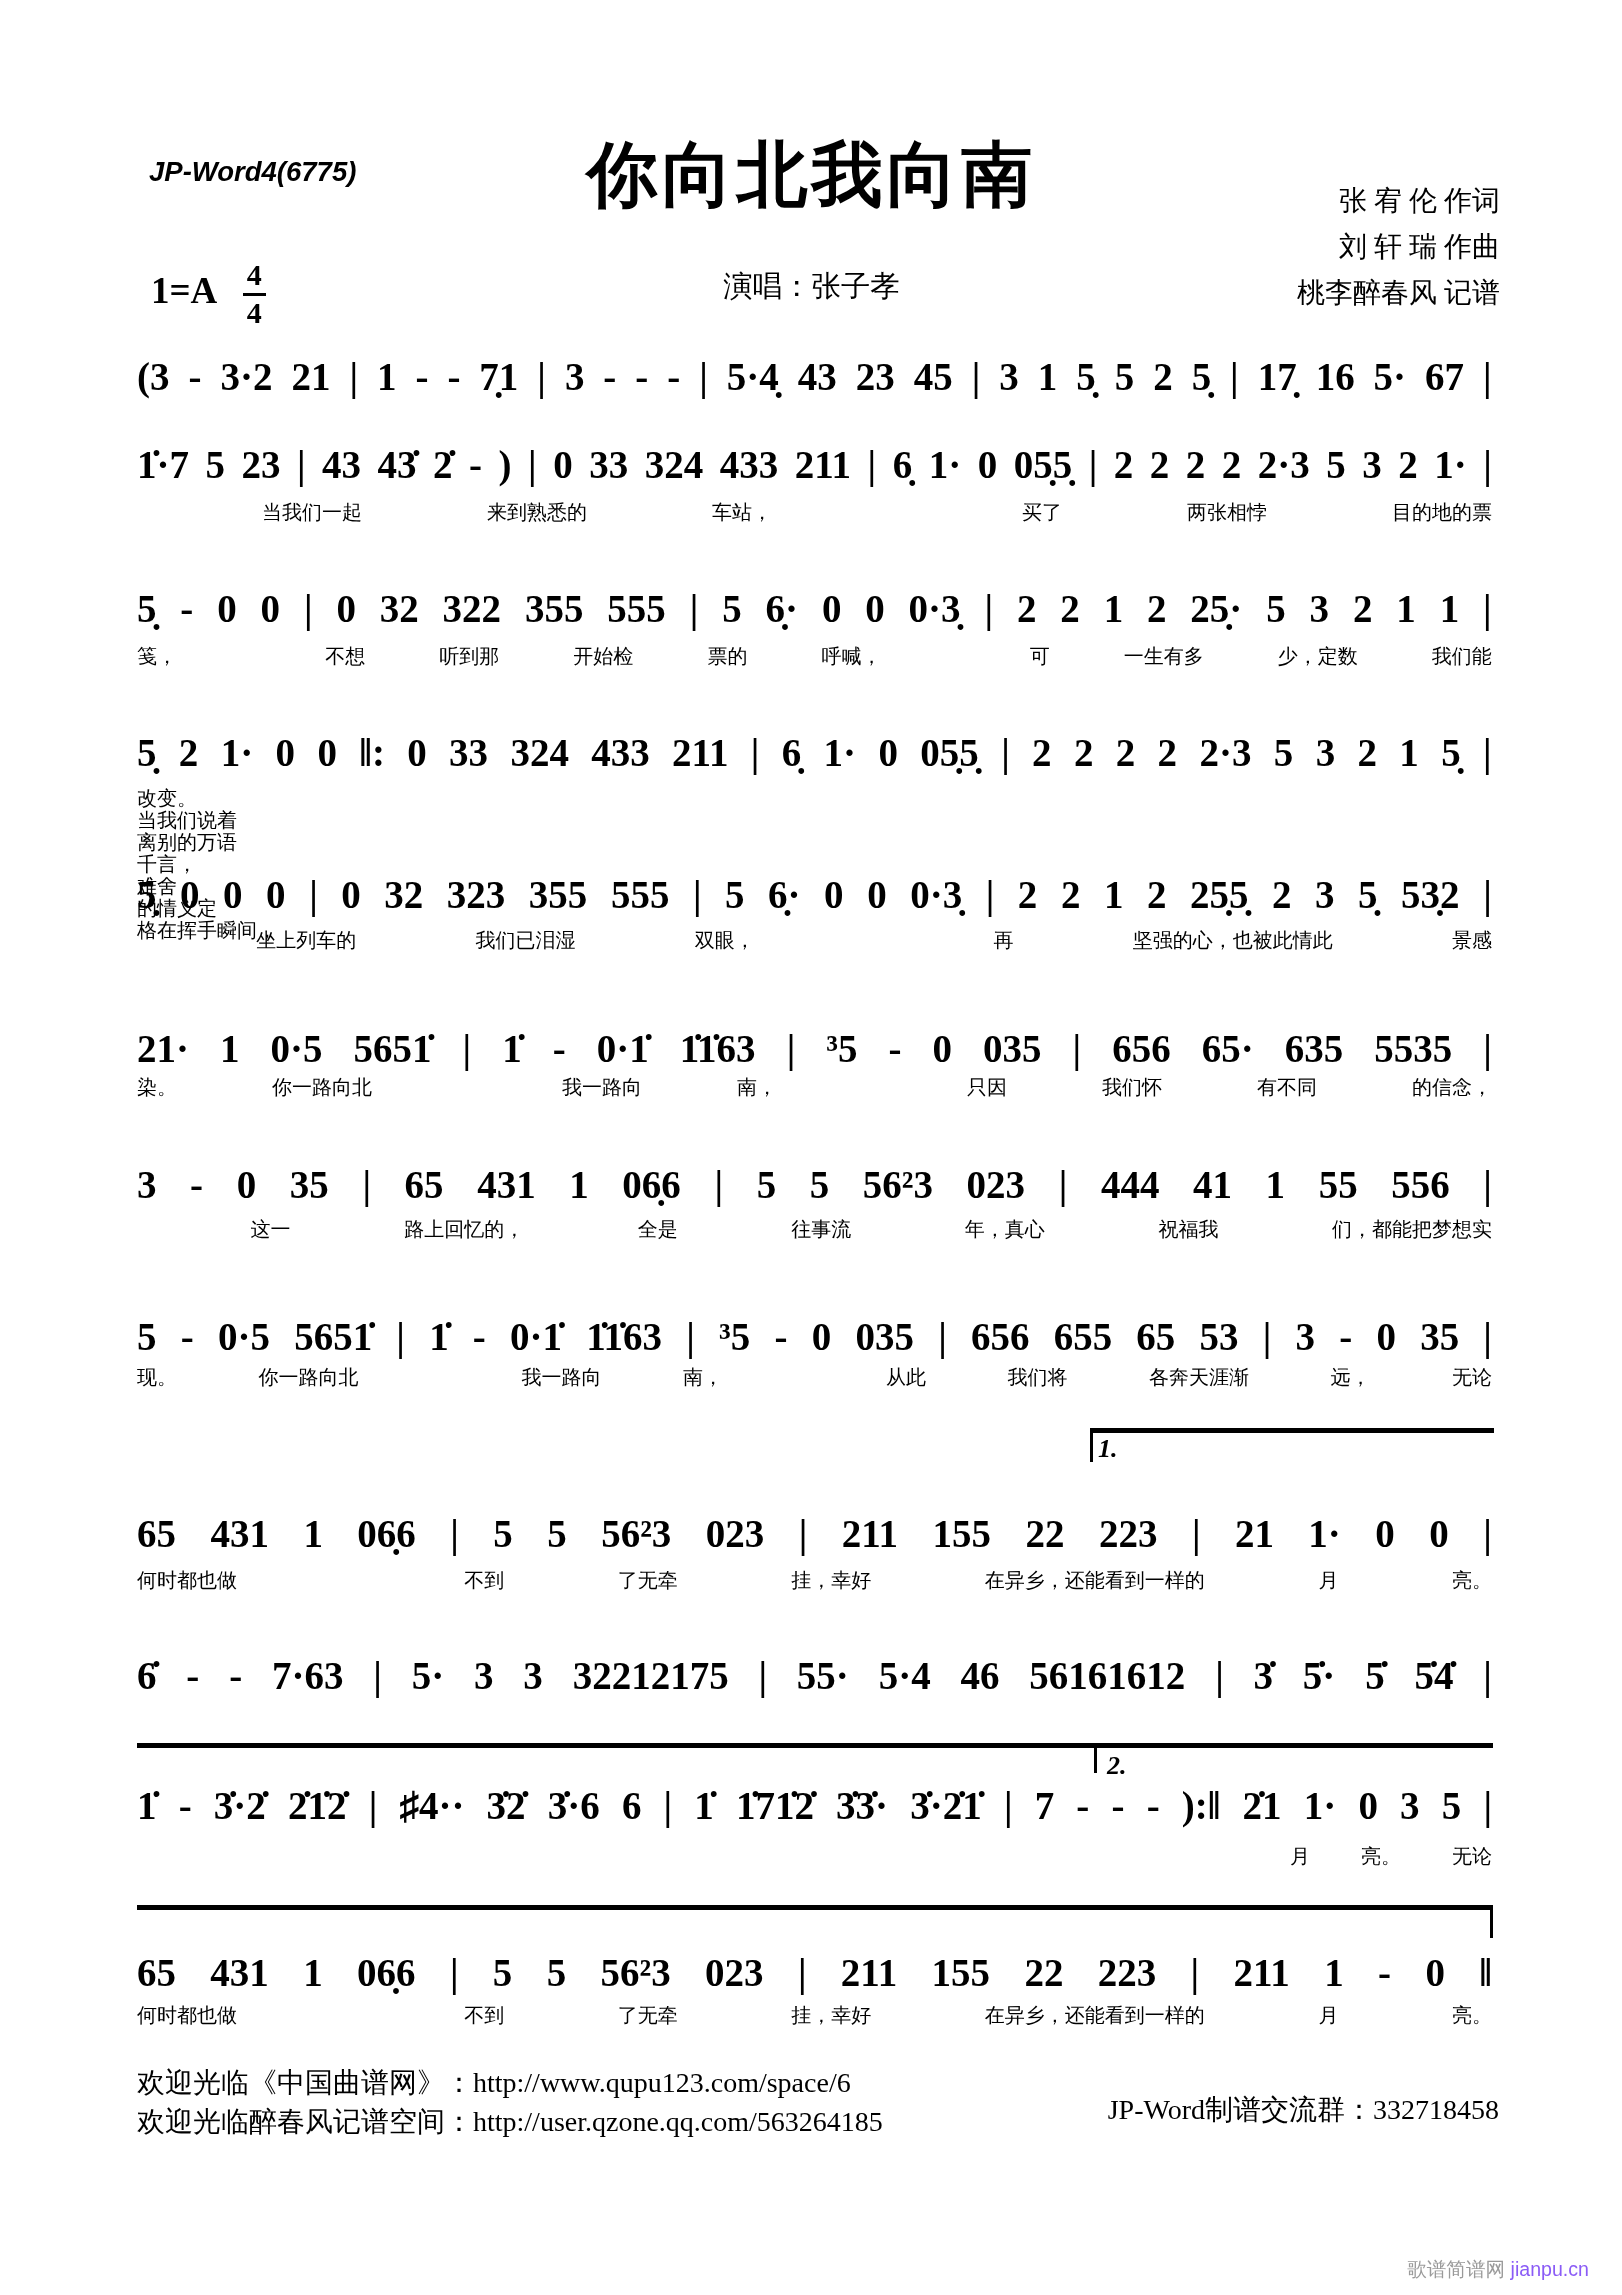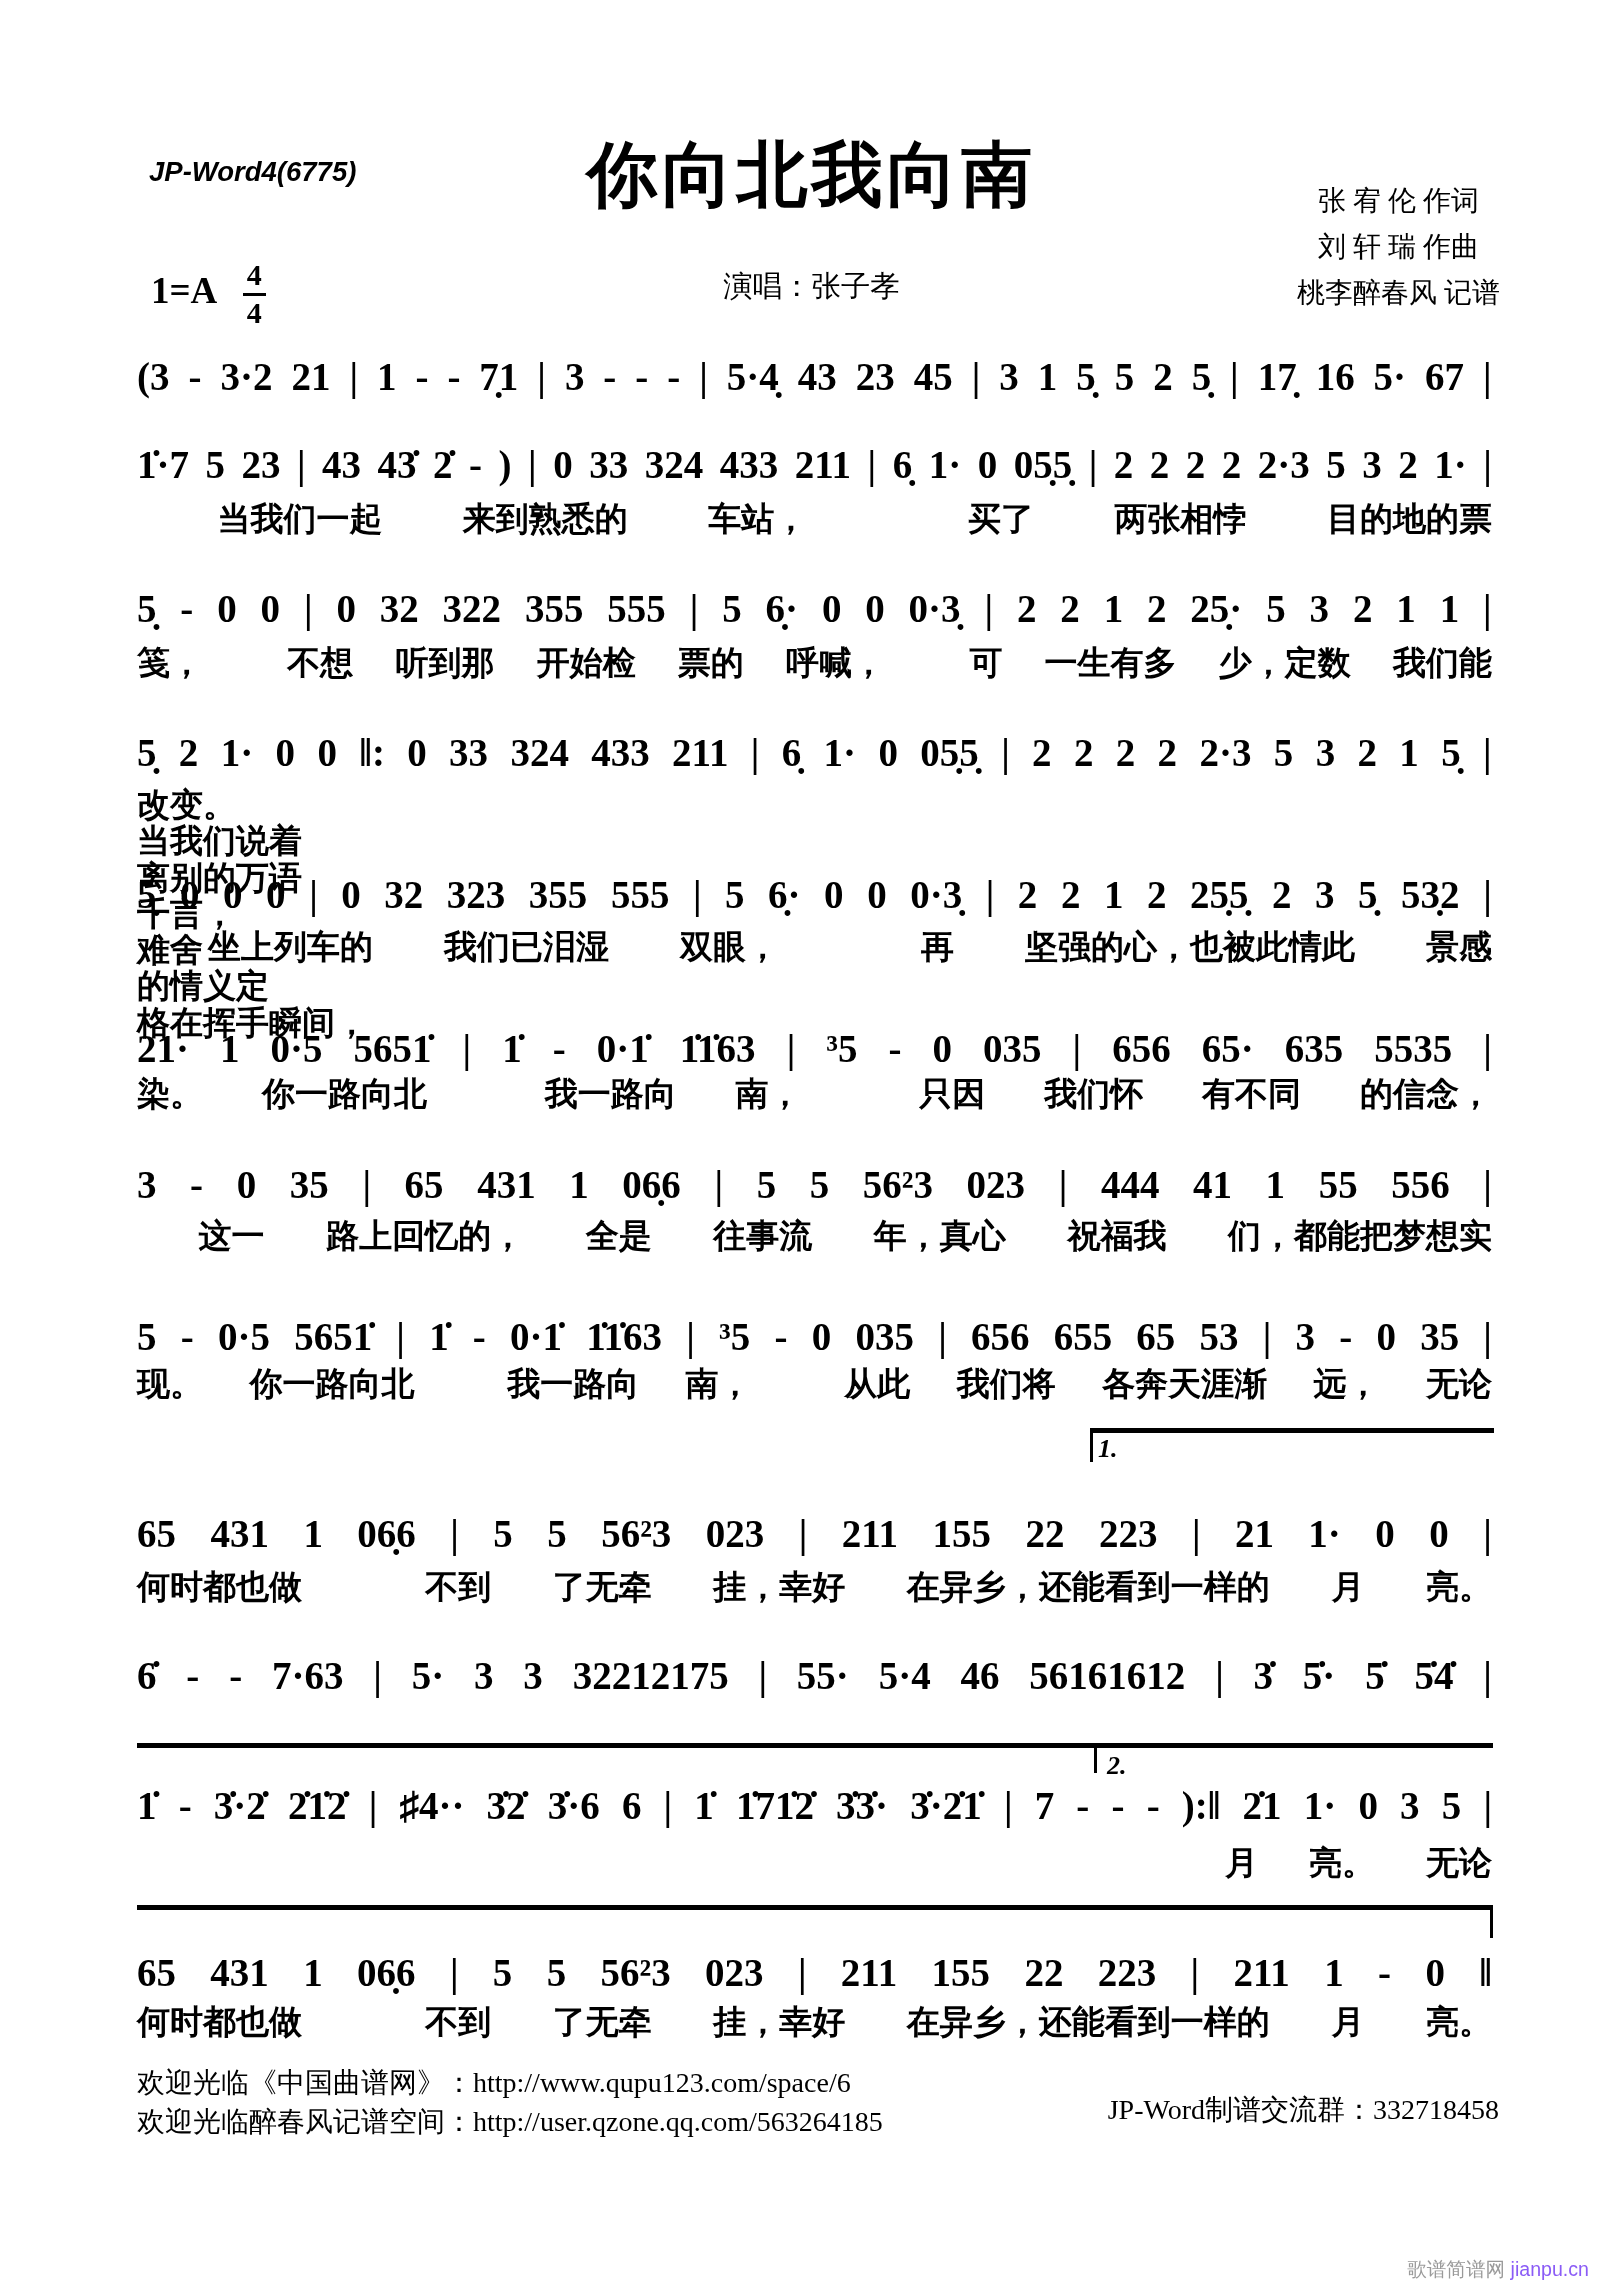--- a/index.html
+++ b/index.html
@@ -2,34 +2,34 @@
 <html style="font-size:10.5px"><head>
 <meta charset="utf-8">
 <style>
   html,body{margin:0;padding:0;background:#fff;}
   .page{position:relative;width:1623px;height:2285px;background:#ffffff;color:#000;
         font-family:"Liberation Serif","DejaVu Serif","DejaVu Sans",serif;overflow:hidden;}
   .app-label{position:absolute;left:149px;top:156px;font-family:"Liberation Sans","DejaVu Sans",sans-serif;
         font-style:italic;font-weight:bold;font-size:27.5px;}
   .title{position:absolute;left:50%;top:128px;transform:translateX(-50%);margin:0;
         font-size:71px;font-weight:900;letter-spacing:3.9px;white-space:nowrap;}
-  .credits{position:absolute;right:123px;top:178px;font-size:28px;line-height:46px;text-align:center;}
+  .credits{position:absolute;right:123px;top:178px;font-size:28px;line-height:46px;text-align:right;}
   .credits div{white-space:nowrap;}
   .keymeter{position:absolute;left:151px;top:260px;font-size:37px;font-weight:bold;white-space:nowrap;}
   .frac{display:inline-block;vertical-align:middle;margin-left:18.3px;text-align:center;font-size:30px;line-height:1;}
   .frac .num{display:block;padding:0 3.9px 2.6px 3.9px;}
   .frac .den{display:block;border-top:3.3px solid #000;padding:2.6px 3.9px 0 3.9px;}
   .singer{position:absolute;left:50%;top:267px;transform:translateX(-50%);font-size:29.4px;white-space:nowrap;}
   #score{position:absolute;left:0;top:0;width:1623px;height:2295px;}
   .system{position:absolute;left:137px;width:1355px;}
   .notes{display:flex;justify-content:space-between;align-items:baseline;
          font-size:39px;font-weight:bold;line-height:1.05;white-space:nowrap;}
   .notes span{display:inline-block;}
   .lyrics{position:absolute;left:137px;width:1355px;display:flex;justify-content:space-between;
-          font-size:33px;line-height:1.1;white-space:nowrap;font-weight:bold;}
+          font-size:20px;line-height:1.1;white-space:nowrap;}
   .lyrics.right{justify-content:flex-end;gap:51px;}
   .volta1{position:absolute;left:1090px;top:1428px;width:404px;border-top:5.2px solid #000;}
   .volta1 .tick{position:absolute;left:0;top:0;width:3.3px;height:29px;background:#000;}
   .volta1-label{font-style:italic;font-weight:bold;font-size:26px;margin:1.3px 0 0 7.9px;}
   .pickup{font-size:34px;font-weight:bold;text-align:right;margin-top:1.3px;letter-spacing:2.6px;white-space:nowrap;}
   .overline{position:absolute;left:137px;width:1356px;height:5.2px;background:#000;}
   .ol1{top:1743px;}
   .ol2{top:1905px;}
   .tickbar{position:absolute;width:3.3px;background:#000;}
   .t-mid{left:957px;top:5.2px;height:25px;}

